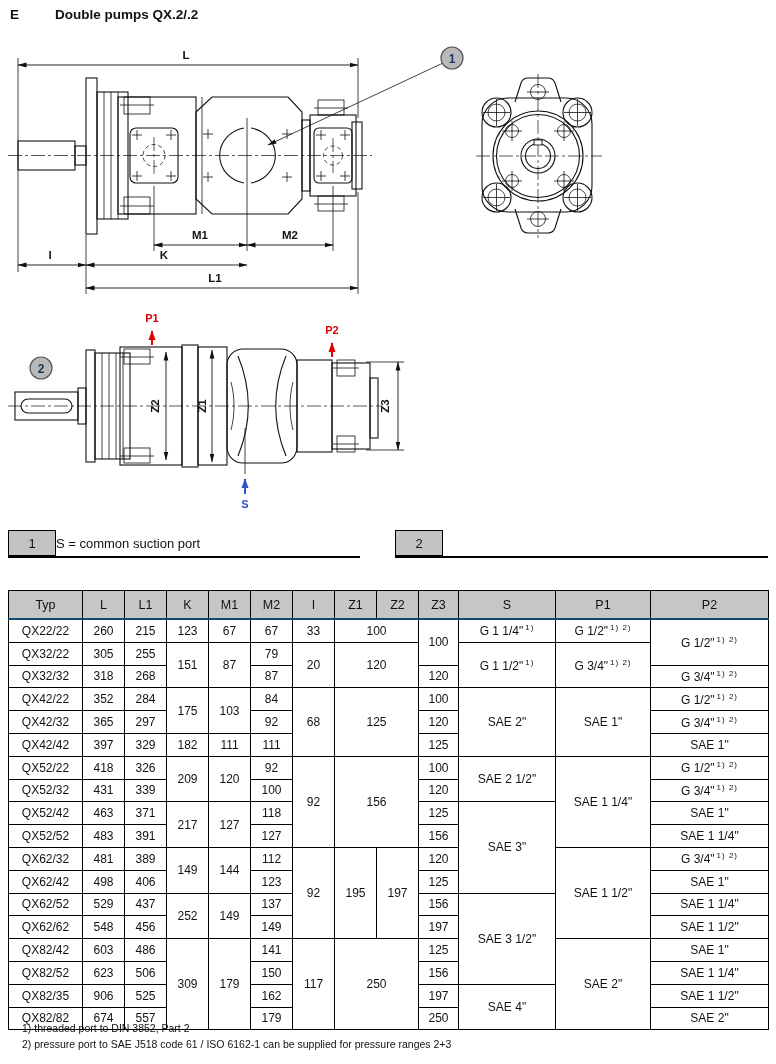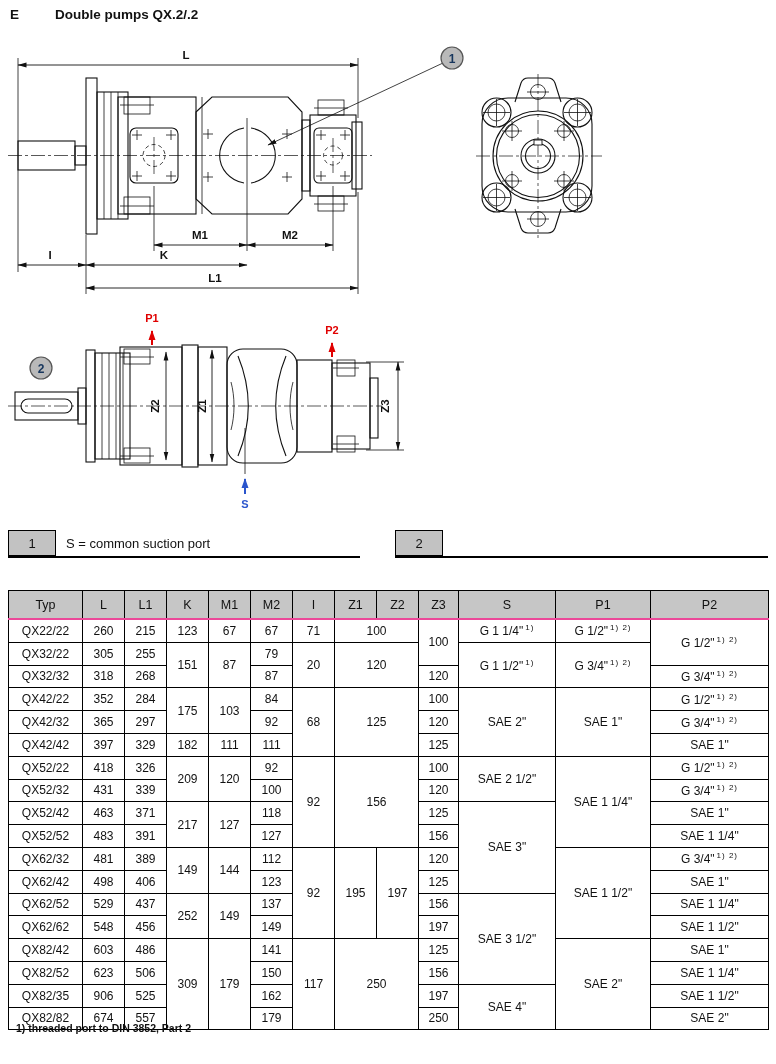--- a/index.html
+++ b/index.html
@@ -17,31 +17,31 @@
   .dim{stroke:#111;stroke-width:0.9;fill:none;}
   .dimtxt{font-size:11.5px;fill:#111;font-weight:bold;}
   .callout-c{fill:#b9b9b9;stroke:#555;stroke-width:1.2;}
   .callout-t{font-size:12px;font-weight:bold;fill:#17365d;}
   .portR{font-size:11px;font-weight:bold;fill:#e00000;}
   .portB{font-size:11px;font-weight:bold;fill:#2b55cc;}
   .legend{position:absolute;top:530px;height:28px;border-bottom:2px solid #000;
           display:flex;box-sizing:border-box;}
   .legend-num{width:48px;background:#c2c2c2;border:1px solid #000;display:flex;
               align-items:center;justify-content:center;font-size:13px;box-sizing:border-box;}
-  .legend-text{flex:1;padding-left:10px;display:flex;align-items:center;font-size:13px;}
+  .legend-text{flex:1;padding-left:0;display:flex;align-items:center;font-size:13px;}
   #legend1{left:8px;width:352px;}
   #legend2{left:395px;width:373px;}
   table{position:absolute;left:8px;top:590px;width:760px;border-collapse:collapse;
         table-layout:fixed;font-size:12px;}
   th,td{border:1px solid #000;text-align:center;padding:0;vertical-align:middle;}
   th{background:#c6c6c6;height:27px;font-weight:normal;font-size:12.5px;
-     border-bottom:2px solid #ec4899;}
+     border-bottom:2px solid #0c4a6e;}
   td{height:21.8px;background:#fff;}
   sup{font-size:8px;vertical-align:super;margin-left:2px;letter-spacing:1px;}
-  .footnotes{position:absolute;left:16px;top:1020px;font-size:10.5px;line-height:16px;font-weight:bold;}
+  .footnotes{position:absolute;left:22px;top:1020px;font-size:10.5px;line-height:16px;}
 </style>
 </head>
 <body>
 
 <div class="doc-header">
   <span class="sec">E</span><span>Double pumps QX.2/.2</span>
 </div>
 
 <svg id="drawing1" width="776" height="265" viewBox="0 40 776 265">
   <defs>
@@ -288,21 +288,21 @@
       </tr>
     </thead>
     <tbody>
       <tr>
         <td>QX22/22</td>
         <td>260</td>
         <td>215</td>
         <td>123</td>
         <td>67</td>
         <td>67</td>
-        <td>71</td>
+        <td>33</td>
         <td colspan="2">100</td>
         <td rowspan="2">100</td>
         <td>G 1 1/4"<sup>1)</sup></td>
         <td>G 1/2"<sup>1) 2)</sup></td>
         <td rowspan="2">G 1/2"<sup>1) 2)</sup></td>
       </tr>
       <tr>
         <td>QX32/22</td>
         <td>305</td>
         <td>255</td>
@@ -472,13 +472,14 @@
         <td>557</td>
         <td>179</td>
         <td>250</td>
         <td>SAE 2"</td>
       </tr>
     </tbody>
   </table>
 
 <div class="footnotes">
   <div>1) threaded port to DIN 3852, Part 2</div>
+  <div>2) pressure port to SAE J518 code 61 / ISO 6162-1 can be supplied for pressure ranges 2+3</div>
 </div>
 
 </body></html>

